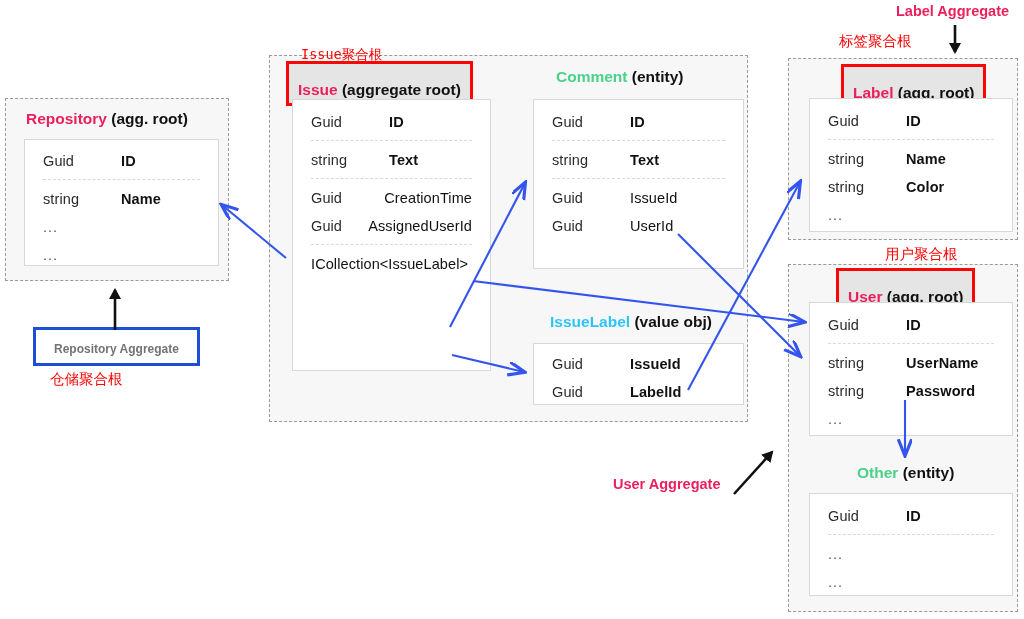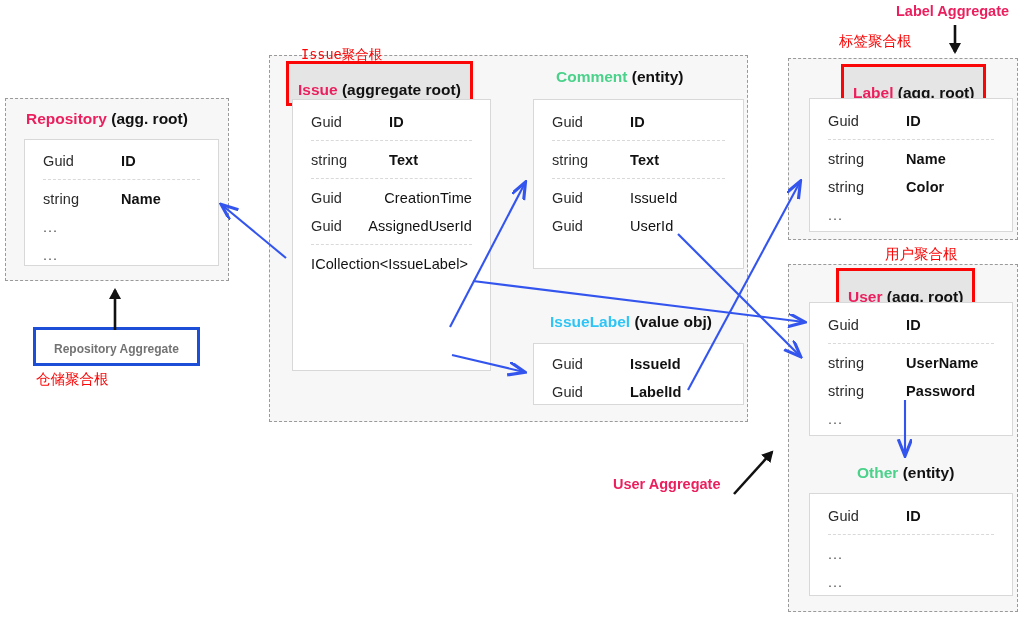--- a/index.html
+++ b/index.html
@@ -67,21 +67,21 @@
   </div>
   <div class="row">
     <span class="ty dots">...</span>
   </div>
   <div class="row">
     <span class="ty dots">...</span>
   </div>
 </div>
 
 <div class="anno-box" style="left:33px;top:327px;width:167px;height:39px;text-align:center;line-height:26px;padding:6px 0;">Repository Aggregate</div>
-<div class="cn" style="left:36px;top:370px;">仓储聚合根</div>
+<div class="cn" style="left:50px;top:370px;">仓储聚合根</div>
 
 <div class="agg" style="left:269px;top:55px;width:479px;height:367px;"></div>
 
 <div class="cn cn-mono" style="left:301px;top:46px;">Issue聚合根</div>
 
 <div class="hd boxed" style="left:286px;top:61px;">
   <span class="key k-pink">Issue</span>
   <span class="paren">(aggregate root)</span>
 </div>
 

